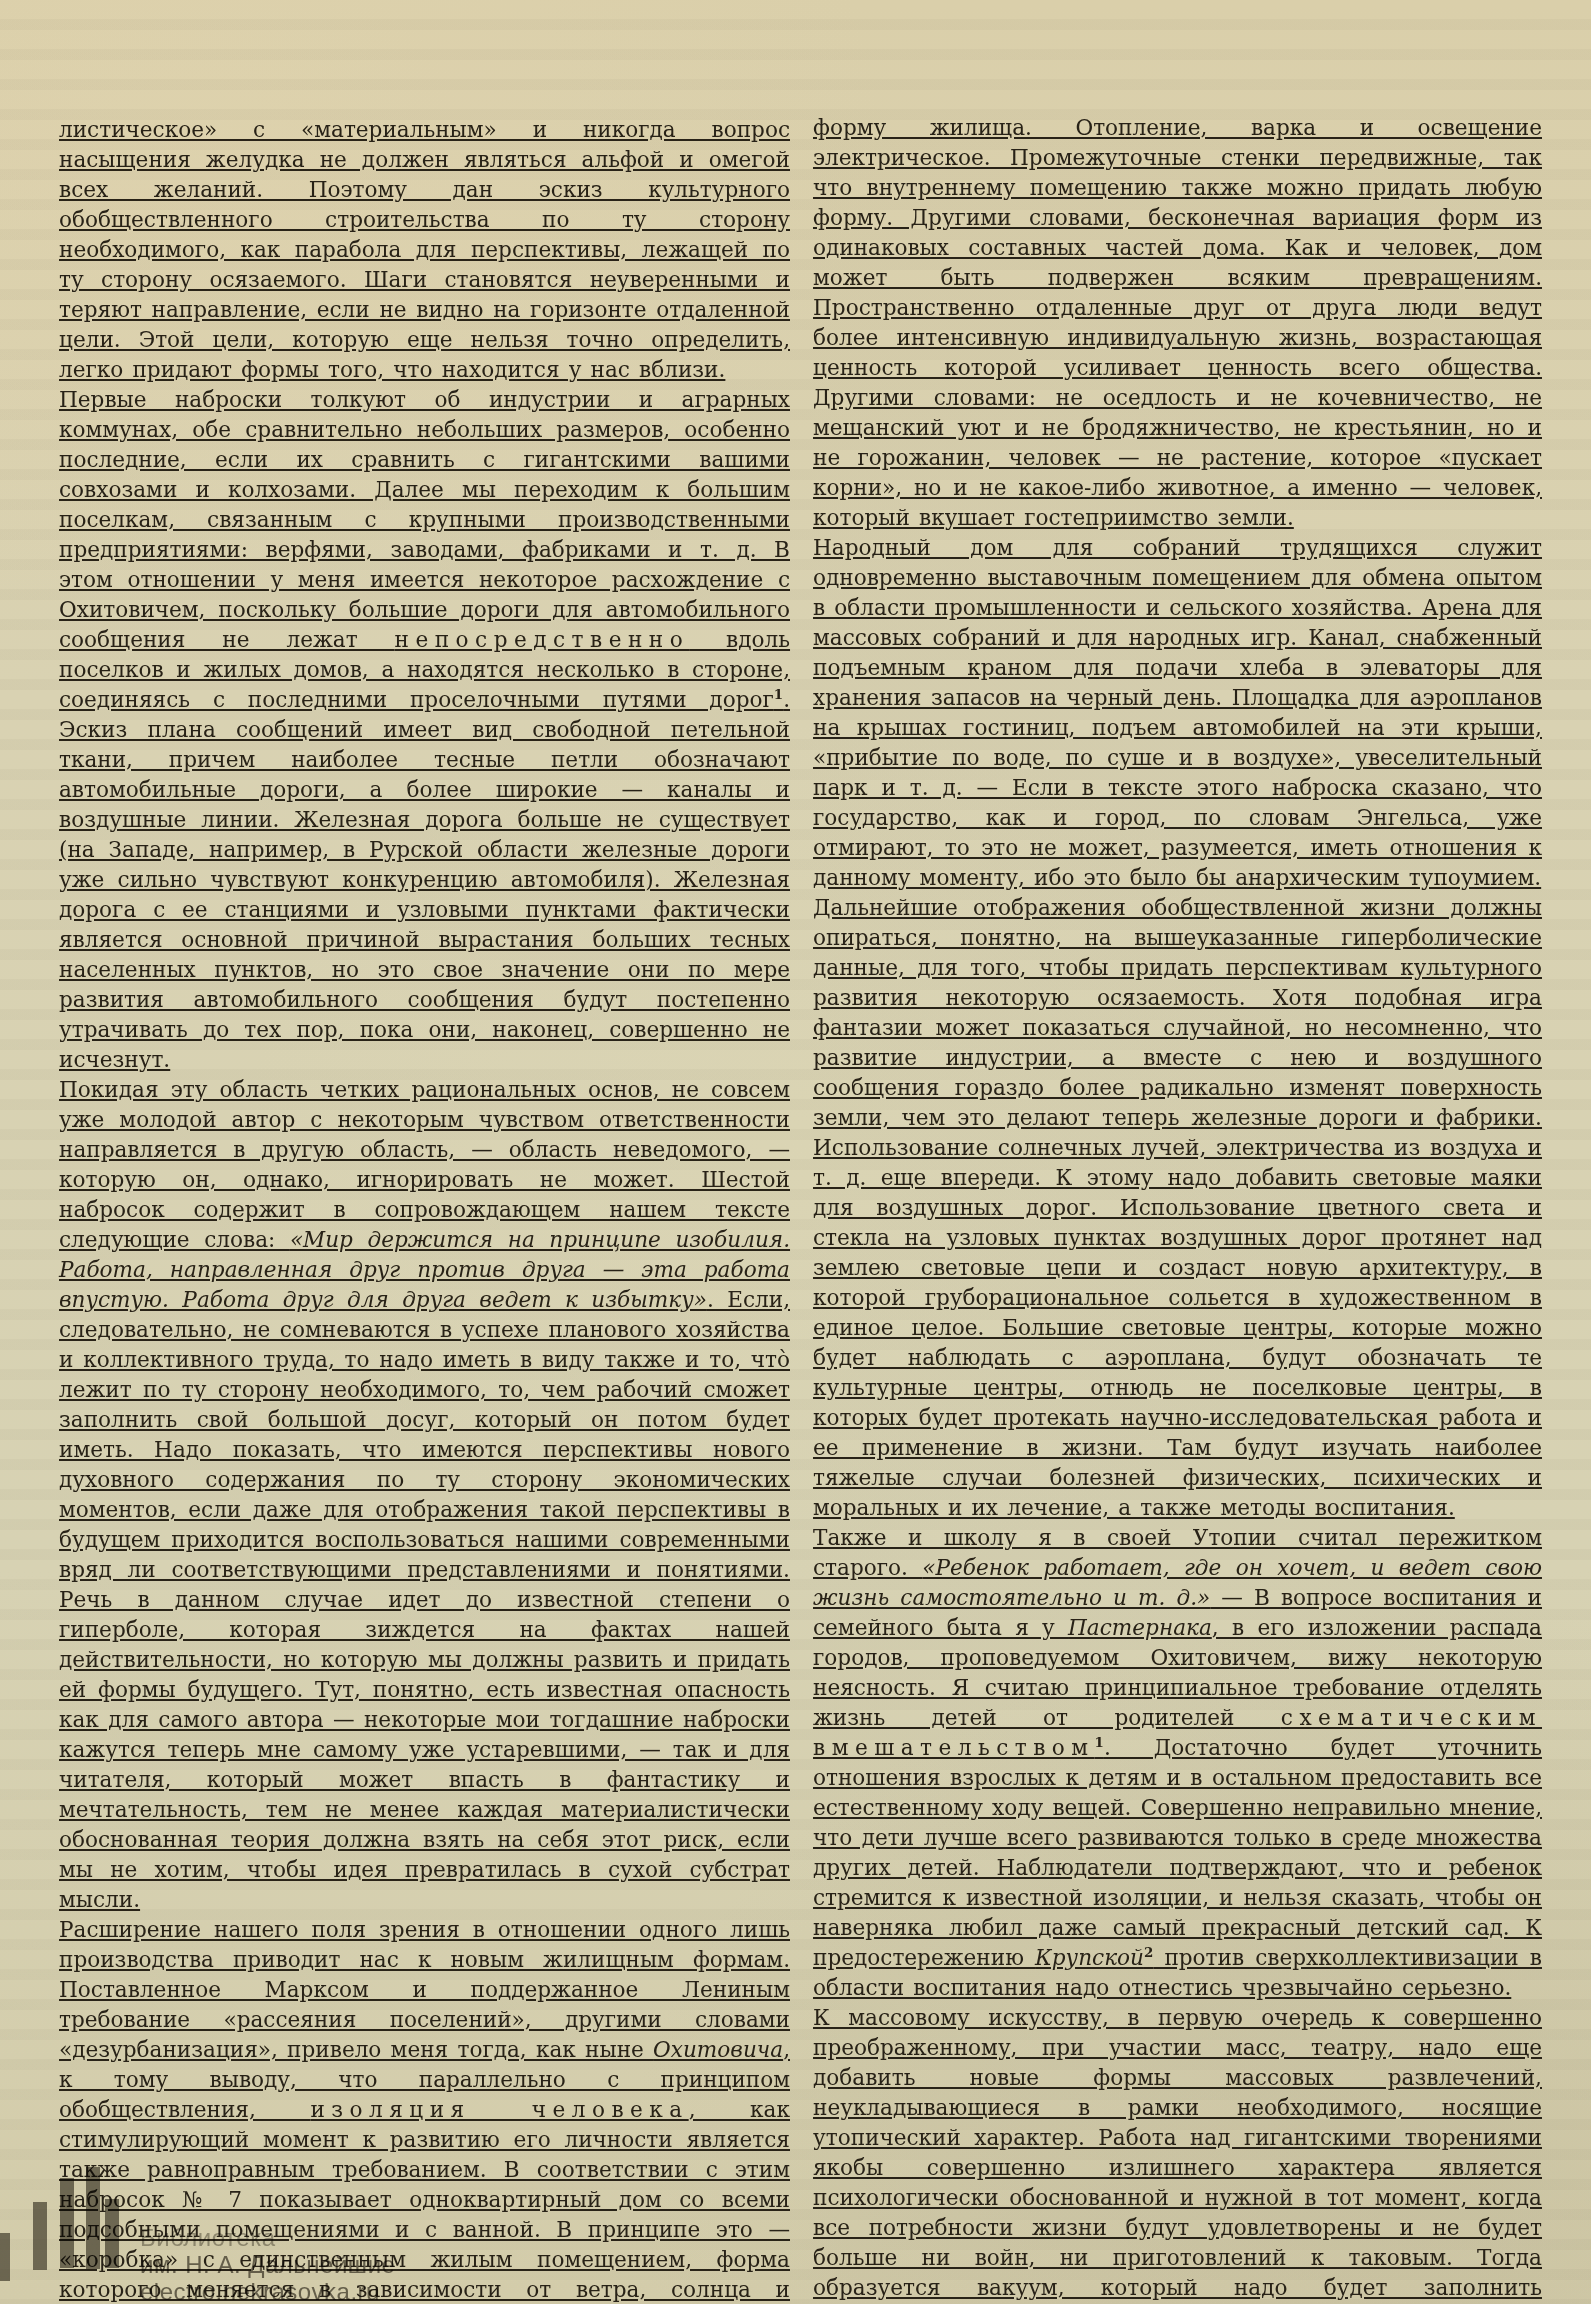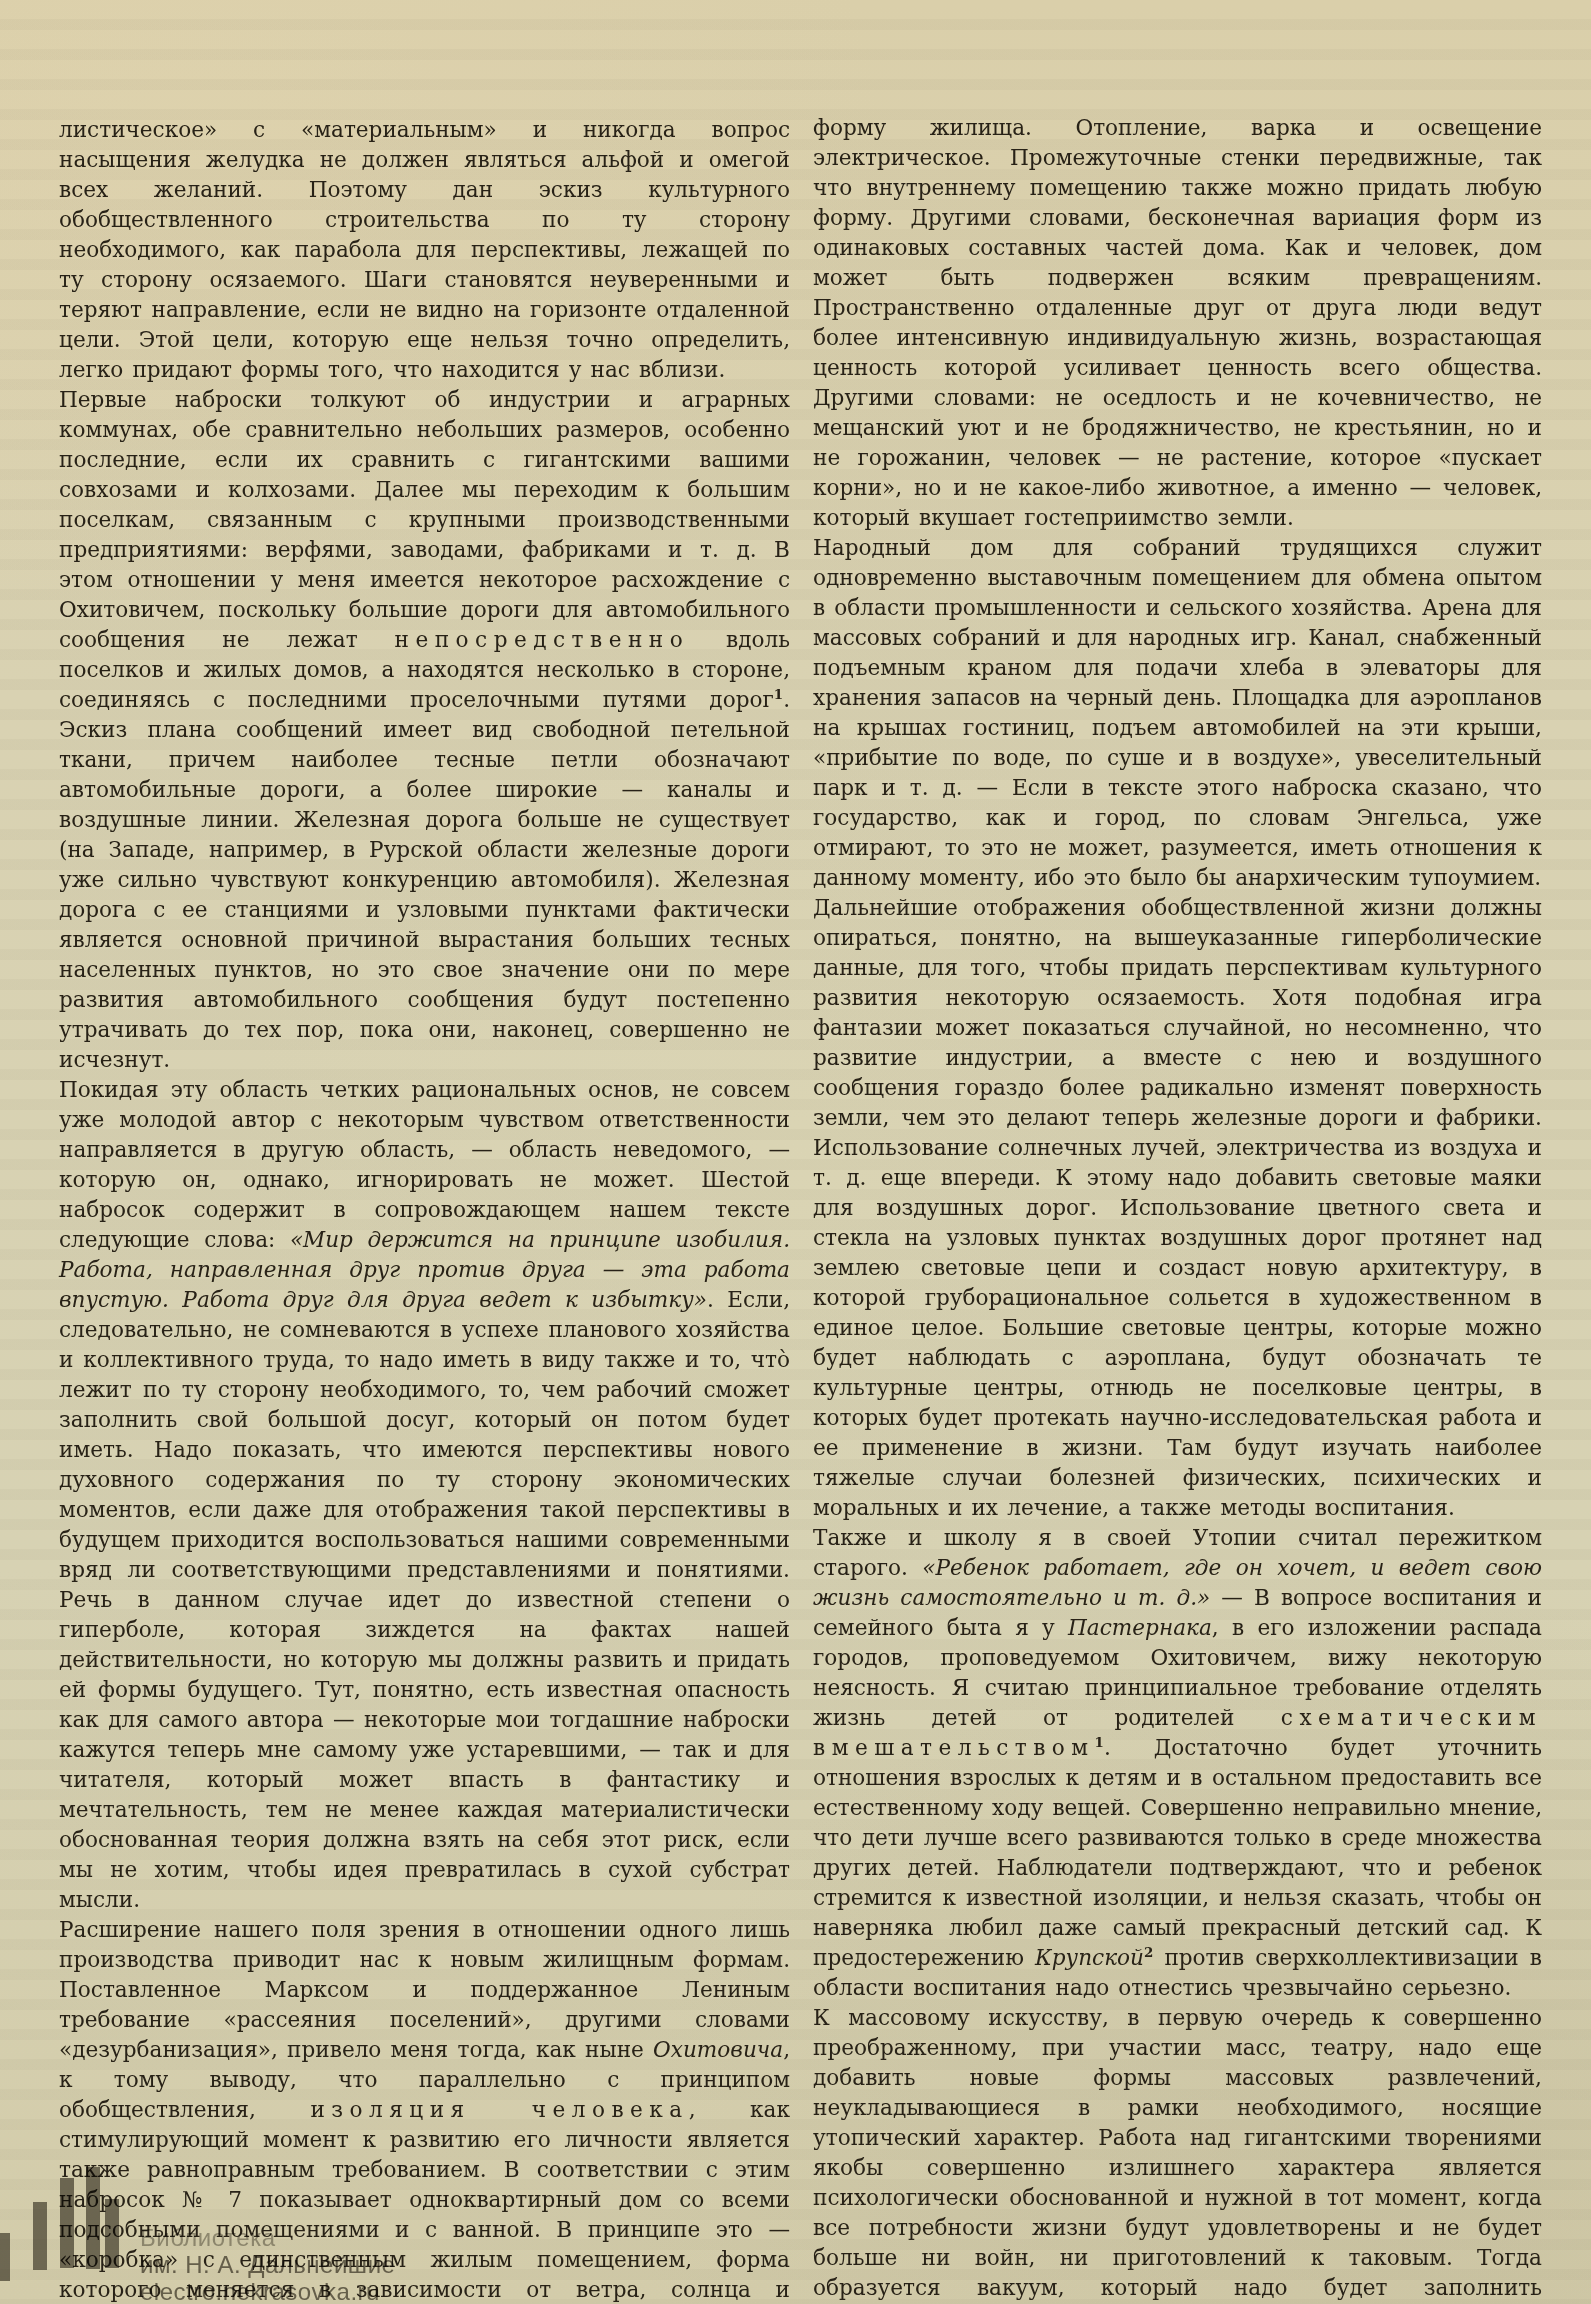--- a/index.html
+++ b/index.html
@@ -31,21 +31,21 @@
   }
   .col {
     position: absolute;
     text-align: justify;
     font-size: 21.6px;
     line-height: 30px;
     word-spacing: 2.3px;
   }
   .col-left  { left: 59px;  top: 115px; width: 731px; }
   .col-right { left: 813px; top: 113px; width: 729px; }
-  .col p { margin: 0; }
+  .col p { margin: 0; text-decoration: underline; }
   .it { font-style: italic; }
   .sp { letter-spacing: 0.30em; }
   sup.fnm {
     font-size: 0.62em;
     font-weight: bold;
     line-height: 0;
     vertical-align: super;
     letter-spacing: 0;
   }
   

